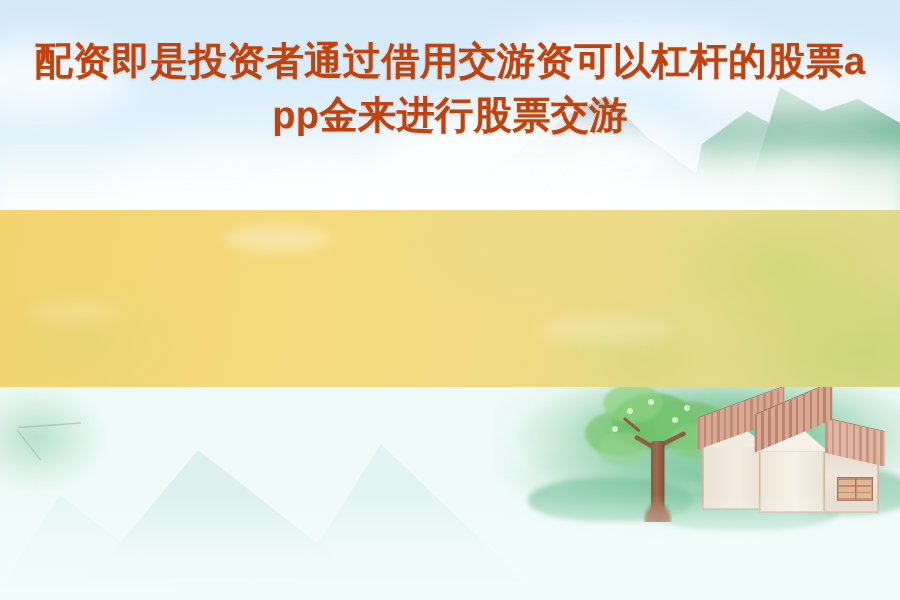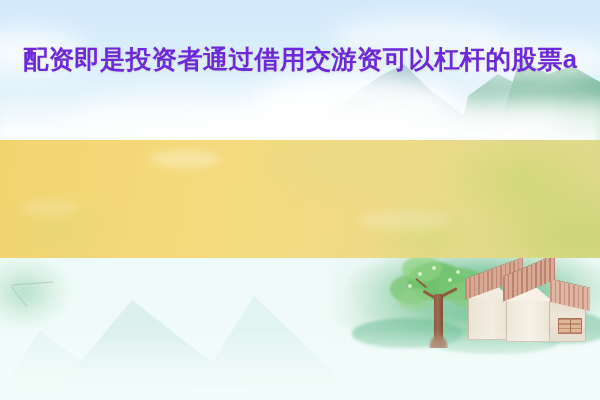--- a/index.html
+++ b/index.html
@@ -117,21 +117,21 @@
 
   .band-text {
     position: absolute;
     left: 0; top: 0;
     width: 600px;
     height: 118px;
     display: flex;
     flex-direction: column;
     align-items: center;
     justify-content: center;
-    color: #6d28d9;
+    color: #c2410c;
     font-size: 25.5px;
     font-weight: bold;
     line-height: 1.42;
     letter-spacing: .2px;
     text-align: center;
     text-shadow: 0 1px 2px rgba(150,140,60,.18);
     white-space: nowrap;
   }
   .band-line { display: block; }
 
@@ -477,15 +477,16 @@
 
   <div class="bottom-fade"></div>
 
   <div class="band">
     <div class="band-spec s1"></div>
     <div class="band-spec s2"></div>
     <div class="band-spec s3"></div>
   </div>
   <div class="band-text">
     <span class="band-line">配资即是投资者通过借用交游资可以杠杆的股票a</span>
+    <span class="band-line">pp金来进行股票交游</span>
   </div>
 
 </div>
 
 </body></html>

